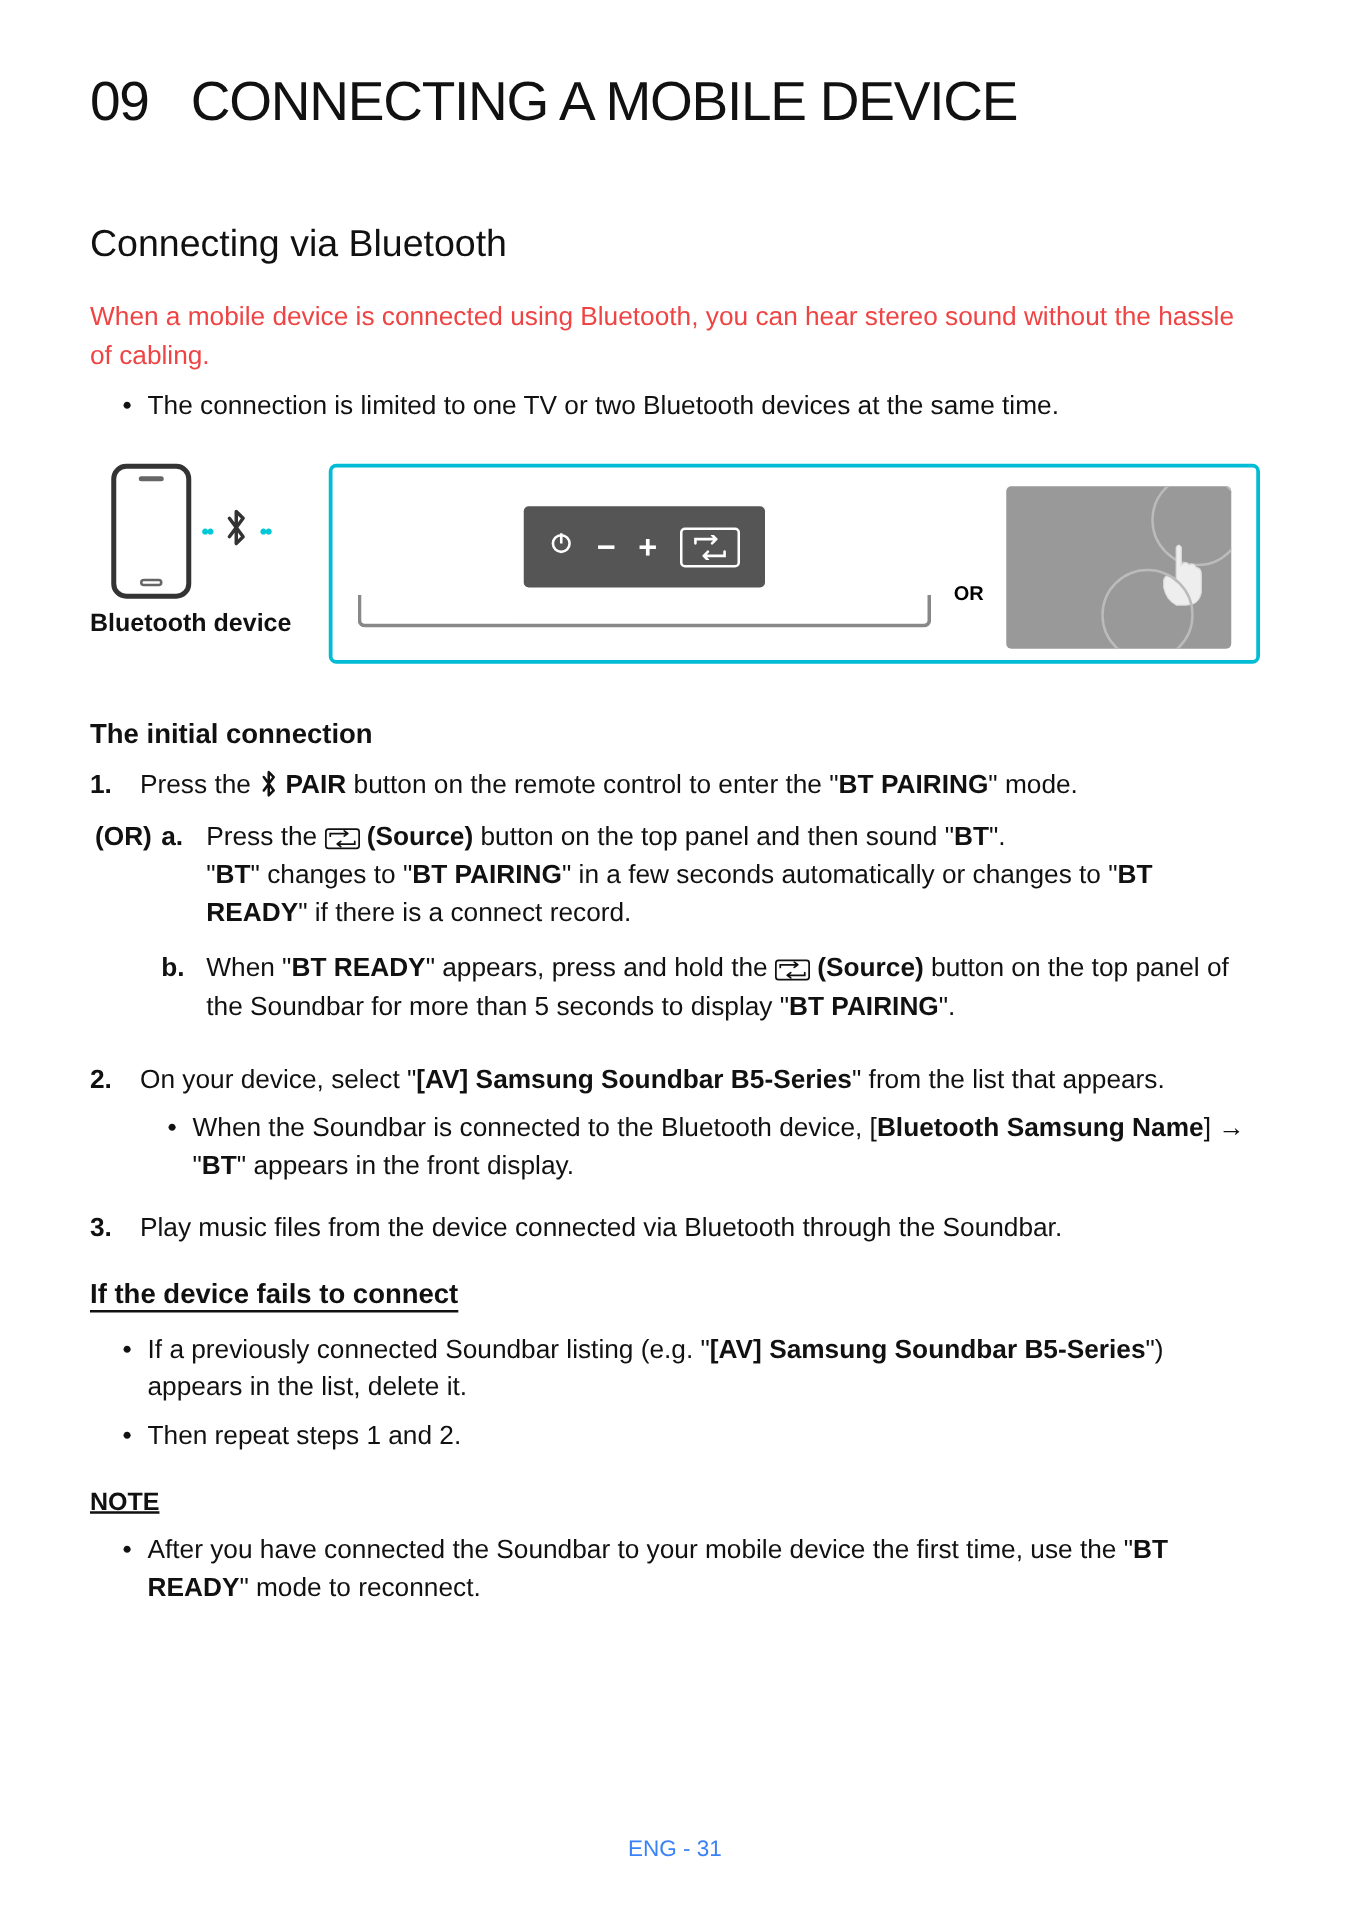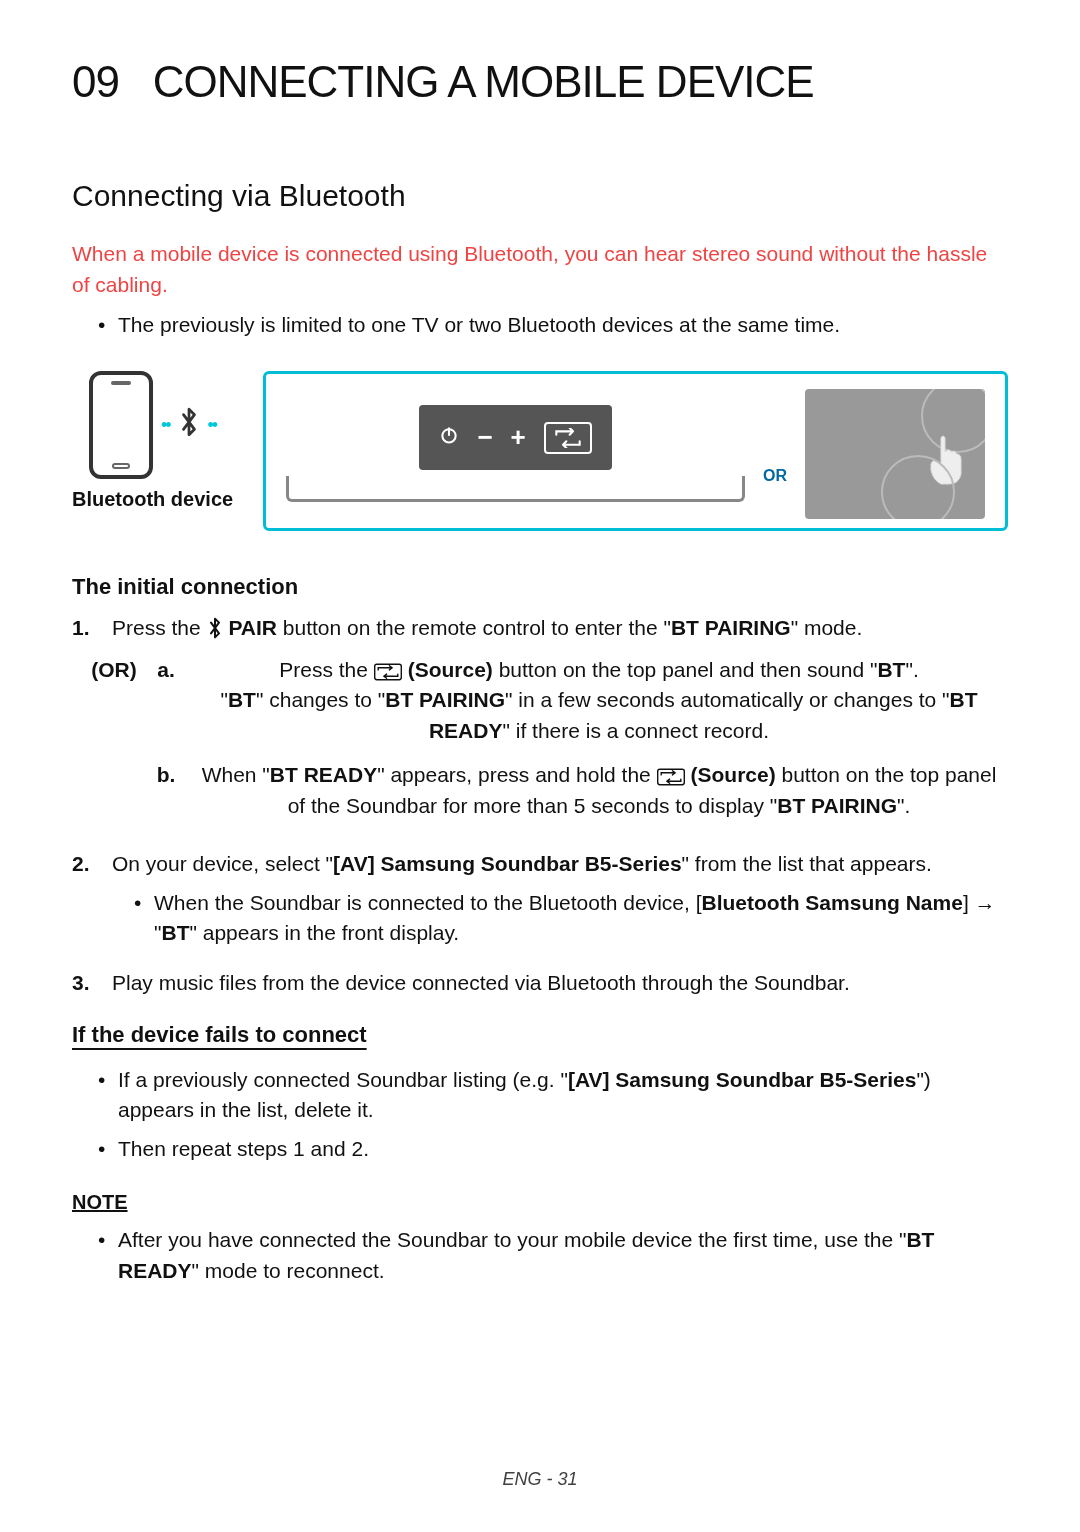--- a/index.html
+++ b/index.html
@@ -56,70 +56,70 @@
   .bar-group { flex: 1; display: flex; flex-direction: column; align-items: center; gap: 6px; }
   .display-panel {
     background: #555; border-radius: 4px; padding: 14px 20px;
     display: flex; gap: 18px; align-items: center; color: #fff;
   }
   .source-outline { border: 2px solid #fff; border-radius: 4px; padding: 4px 8px; display: inline-flex; }
   .soundbar-frame {
     width: 100%; height: 26px; border: 3px solid #888; border-radius: 0 0 6px 6px;
     border-top: none;
   }
-  .or-label { font-size: 16px; font-weight: 700; color: #0369a1; align-self: flex-end; margin-bottom: 28px; }
+  .or-label { font-size: 16px; font-weight: 700; color: #000000; align-self: flex-end; margin-bottom: 28px; }
 
   .touch-panel {
     width: 180px; height: 130px; background: #999; border-radius: 4px;
     position: relative; overflow: hidden;
   }
   .touch-panel::before, .touch-panel::after {
     content: ""; position: absolute; border: 2px solid #bbb; border-radius: 50%;
   }
   .touch-panel::before { width: 70px; height: 70px; top: -10px; right: -10px; }
   .touch-panel::after { width: 70px; height: 70px; bottom: -10px; right: 30px; }
   .hand { position: absolute; bottom: 12px; right: 14px; font-size: 42px; color: #eee; filter: grayscale(1); }
 
   .sub-heading { font-size: 22px; font-weight: 800; margin: 20px 0 10px; }
   .underlined { text-decoration: underline; text-underline-offset: 6px; text-decoration-thickness: 2px; }
 
   ol.num { list-style: none; }
   ol.num > li { display: flex; gap: 14px; font-size: 21px; margin-bottom: 12px; }
   ol.num > li > .marker { font-weight: 800; min-width: 26px; }
   ol.num > li > .content { flex: 1; }
 
-  .or-block { display: flex; gap: 14px; margin: 8px 0 14px 16px; text-align: center; }
+  .or-block { display: flex; gap: 1px; margin: 8px 0 14px 4px; }
   .or-tag { font-size: 21px; font-weight: 800; min-width: 52px; }
   .or-content { flex: 1; }
   ol.alpha { list-style: none; }
   ol.alpha > li { display: flex; gap: 12px; font-size: 21px; margin-bottom: 14px; }
   ol.alpha > li > .marker { font-weight: 800; min-width: 24px; }
   ol.alpha > li > .content { flex: 1; }
 
   .sub-bullet { list-style: none; margin: 8px 0 8px 22px; }
   .sub-bullet > li { position: relative; padding-left: 20px; font-size: 21px; margin-bottom: 6px; }
   .sub-bullet > li::before { content: "•"; position: absolute; left: 0; }
 
   .note-heading { font-size: 20px; font-weight: 800; margin: 24px 0 8px; text-decoration: underline; }
 
-  .page-footer { position: absolute; bottom: 40px; left: 0; right: 0; text-align: center; font-size: 18px; color: #404040; font-style: italic; }
+  .page-footer { position: absolute; bottom: 40px; left: 0; right: 0; text-align: center; font-size: 18px; color: #3b82f6; }
 
   svg.inline-icon { vertical-align: -4px; }
 </style>
 </head>
 <body>
 
 <h1 class="chapter-title">
   <span>09</span>&nbsp;&nbsp;&nbsp;<span>CONNECTING A MOBILE DEVICE</span>
 </h1>
 
 <h2 class="section-title">Connecting via Bluetooth</h2>
 <p class="body-text">When a mobile device is connected using Bluetooth, you can hear stereo sound without the hassle of cabling.</p>
 <ul class="bullets">
-  <li>The previously is limited to one TV or two Bluetooth devices at the same time.</li>
+  <li>The connection is limited to one TV or two Bluetooth devices at the same time.</li>
 </ul>
 
 <div class="diagram-row">
   <div class="bt-device-col">
     <div class="phone-box">
       <div class="phone">
         <span class="speaker"></span>
           <span></span>
           <span class="home"></span>
       </div>

